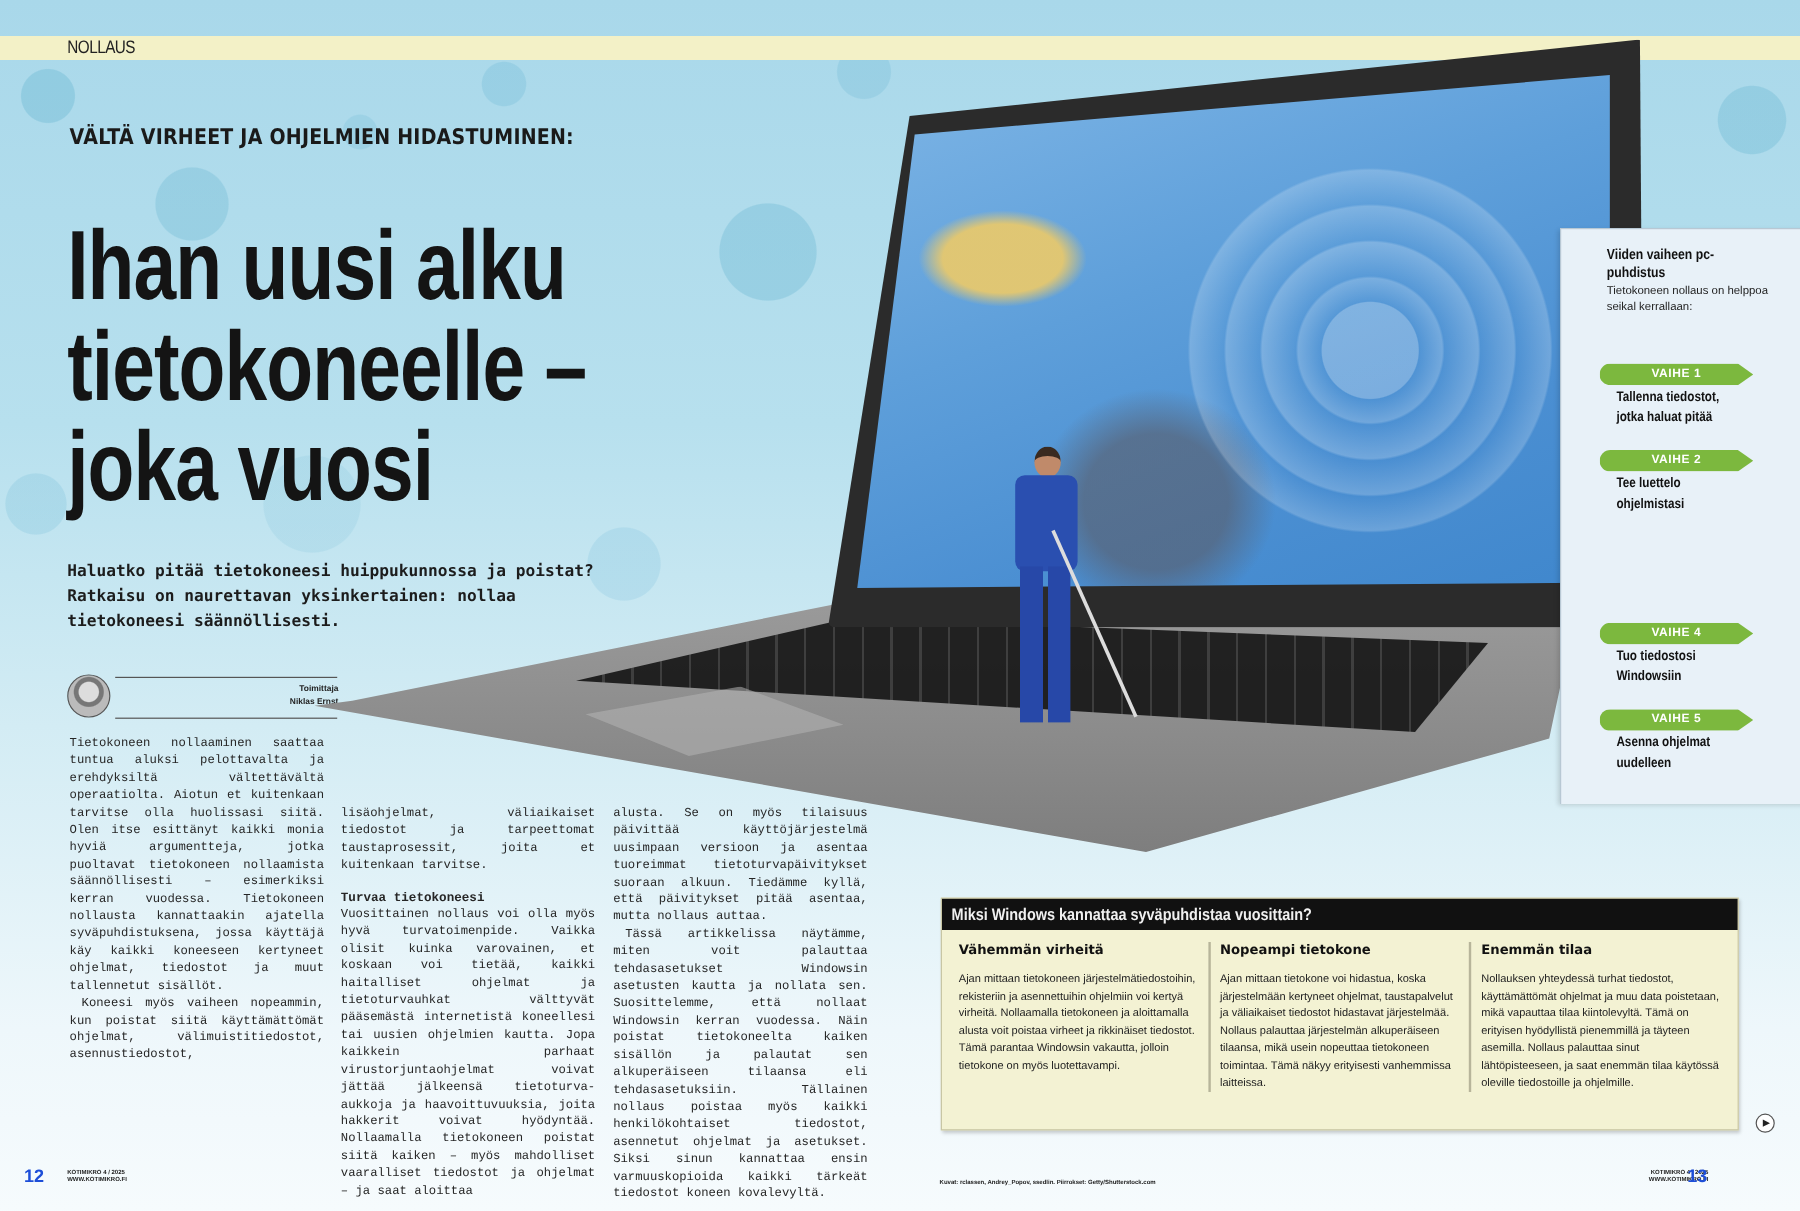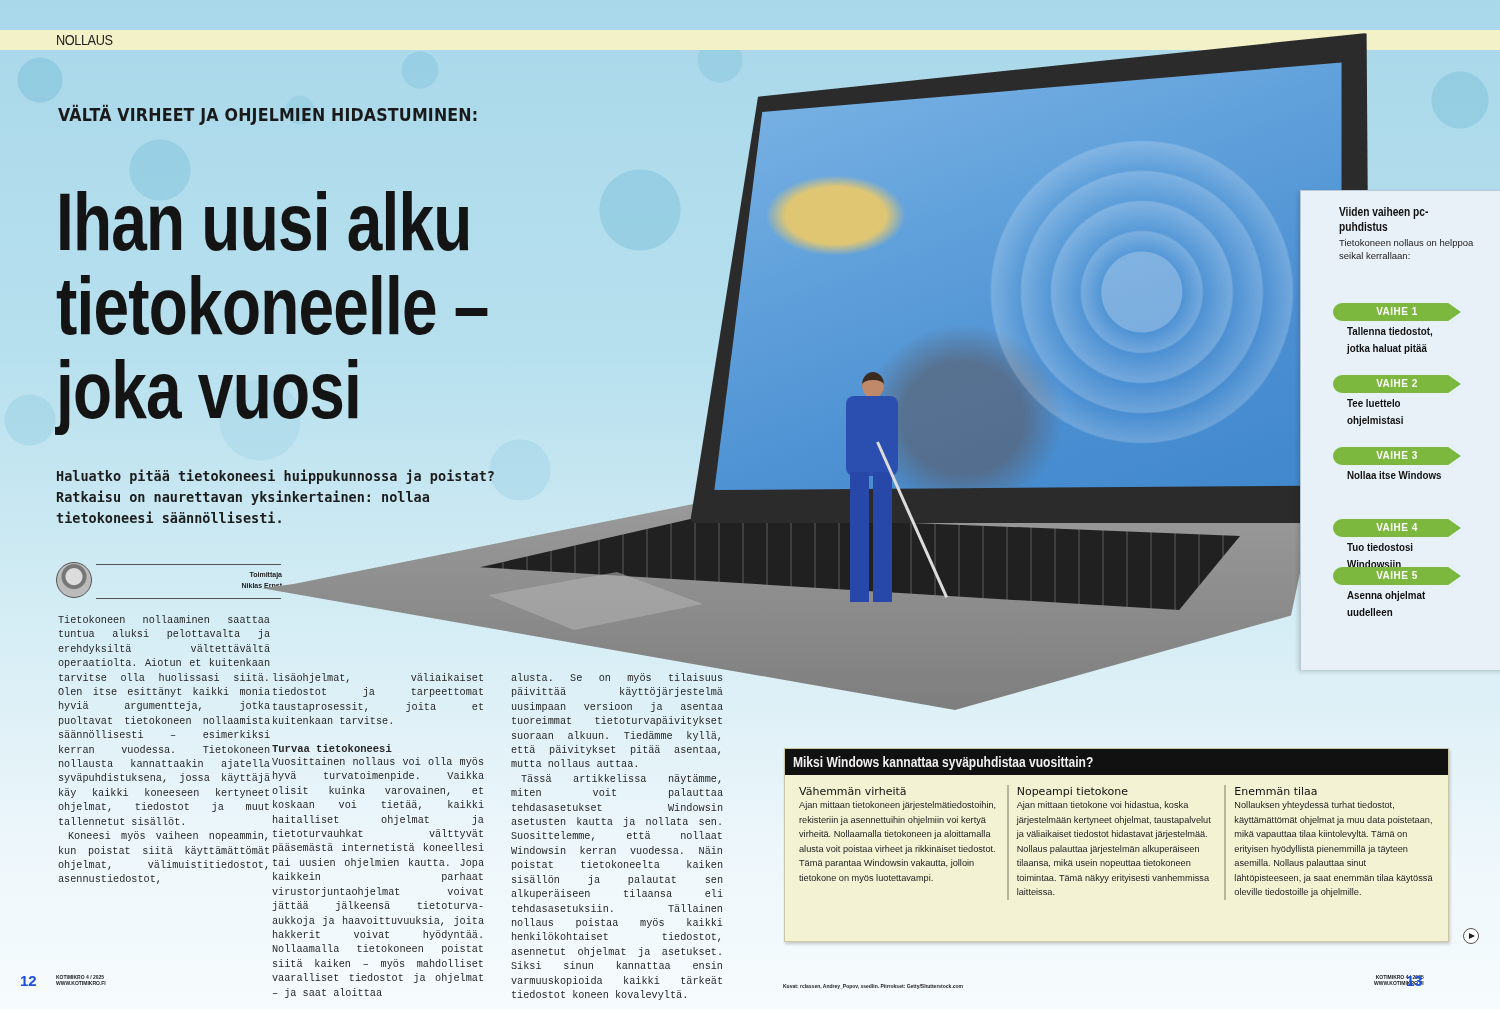--- a/index.html
+++ b/index.html
@@ -68,21 +68,21 @@
   .byline-name { top: 20px; }
 
   .body-col {
     position: absolute; font-family: Liberation Mono, monospace; font-size: 10.2px;
     line-height: 14.4px; color: #262626; text-align: justify;
   }
   .body-col p { text-indent: 0; }
   .body-col p.ind { text-indent: 10px; }
   .body-col h4 { font-size: 10.5px; font-weight: bold; margin-top: 12px; }
   .col1 { left: 58px; top: 614px; width: 212px; }
-  .col2 { left: 272px; top: 672px; width: 212px; }
+  .col2 { left: 284px; top: 672px; width: 212px; }
   .col3 { left: 511px; top: 672px; width: 212px; }
 
   
   .laptop-lid {
     position: absolute; left: 690px; top: 33px; width: 680px; height: 490px;
     background: #2b2b2b;
     clip-path: polygon(10% 13%, 99.5% 0%, 100% 100%, 0% 100%);
     border-radius: 6px;
   }
   .laptop-screen {
@@ -157,21 +157,21 @@
   .info-header {
     height: 26px; background: #111; color: #f0f0f0;
     font-size: 14px; font-weight: bold; line-height: 26px; padding-left: 8px;
     transform-origin: left;
   }
   .info-header span { display: inline-block; transform: scaleX(0.86); transform-origin: left; }
   .info-cols { display: flex; padding: 10px 6px 0 6px; }
   .info-col { flex: 1; padding: 0 8px; }
   .info-col + .info-col { border-left: 2px solid #b7b59a; }
   .info-col h5 {
-    font-family: "DejaVu Sans", sans-serif; font-size: 11px; font-weight: normal; color: #111; 
+    font-family: "DejaVu Sans", sans-serif; font-size: 11px; font-weight: bold; color: #111; margin-bottom: 10px;
   }
   .info-col p {
     font-size: 9.2px; line-height: 14.5px; color: #222;
   }
   .next-icon {
     position: absolute; left: 1463px; top: 928px; width: 16px; height: 16px;
     border: 1px solid #555; border-radius: 50%; background: #fff;
   }
   .next-icon::after {
     content: ""; position: absolute; left: 5px; top: 4px;
@@ -247,29 +247,25 @@
   <div class="steps-intro">Tietokoneen nollaus on helppoa seikal kerrallaan:</div>
 
   <div class="step" style="top:112px">
     <div class="step-badge">VAIHE 1</div>
     <div class="step-text">Tallenna tiedostot, jotka haluat pitää</div>
   </div>
   <div class="step" style="top:184px">
     <div class="step-badge">VAIHE 2</div>
     <div class="step-text">Tee luettelo ohjelmistasi</div>
   </div>
-  <div class="step" style="top:256px">
-    <div class="step-badge">VAIHE 3</div>
-    <div class="step-text">Nollaa itse Windows</div>
-  </div>
   <div class="step" style="top:328px">
     <div class="step-badge">VAIHE 4</div>
     <div class="step-text">Tuo tiedostosi Windowsiin</div>
   </div>
-  <div class="step" style="top:376px">
+  <div class="step" style="top:400px">
     <div class="step-badge">VAIHE 5</div>
     <div class="step-text">Asenna ohjelmat uudelleen</div>
   </div>
 </aside>
 
 <section class="info-box">
   <div class="info-header">
     <span>Miksi Windows kannattaa syväpuhdistaa vuosittain?</span>
   </div>
   <div class="info-cols">

